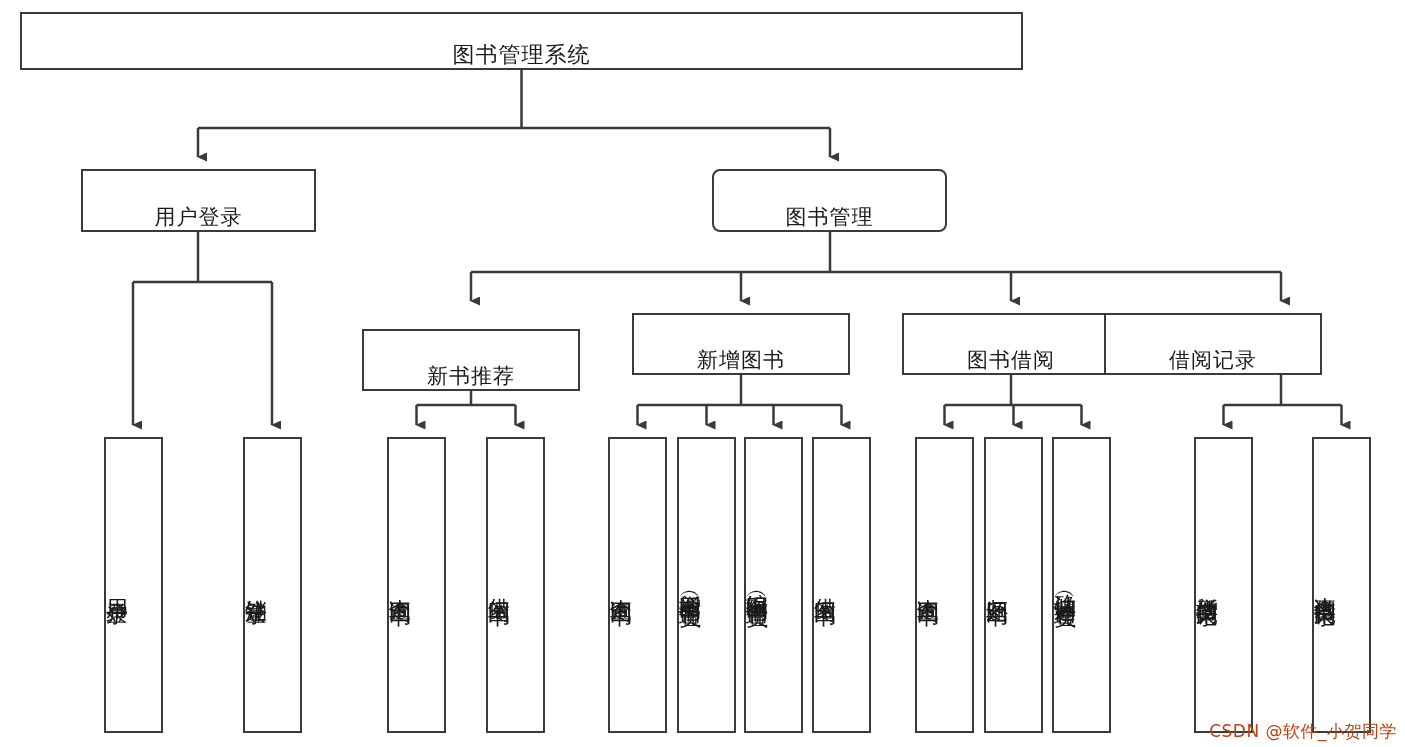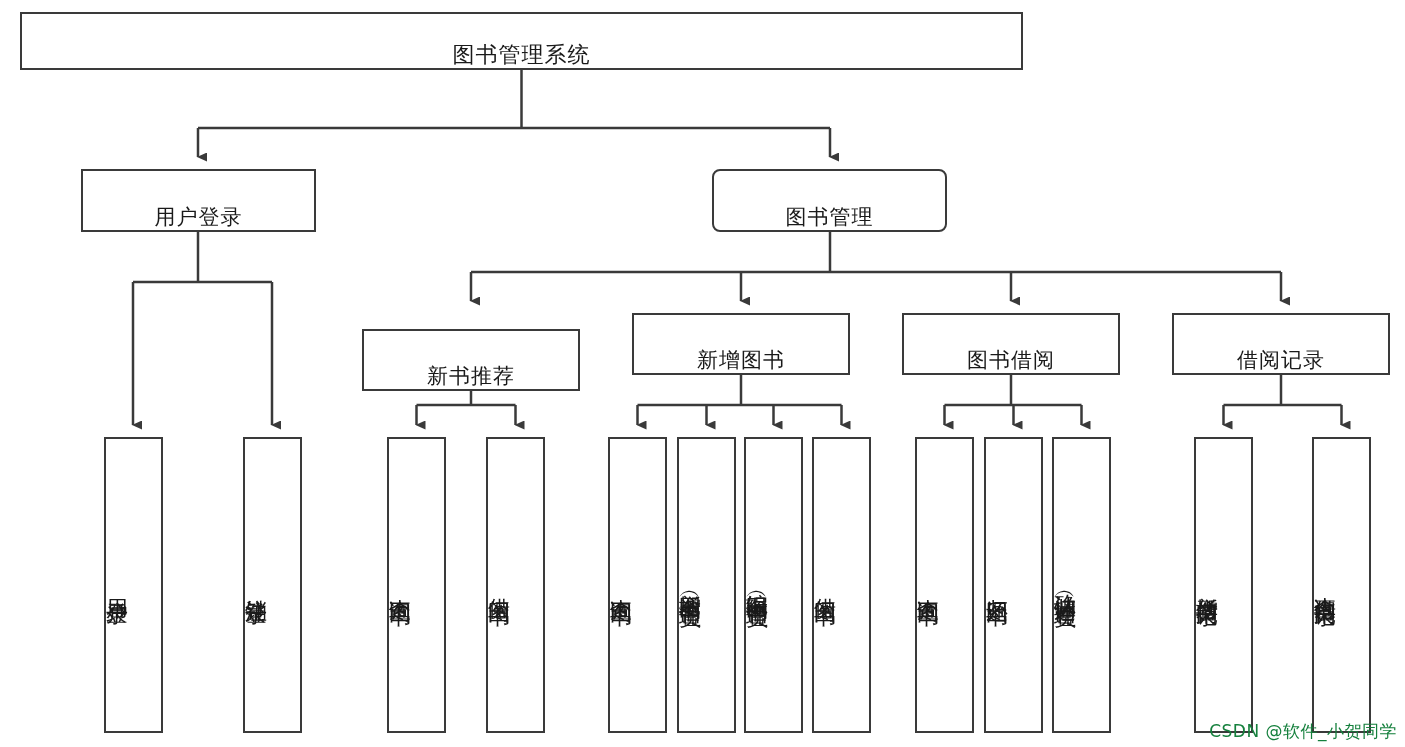--- a/index.html
+++ b/index.html
@@ -55,21 +55,21 @@
     top: 0;
     width: 1405px;
     height: 747px;
     pointer-events: none;
   }
   .watermark {
     position: absolute;
     right: 8px;
     bottom: 4px;
     font-size: 17px;
-    color: #15803d;
+    color: #c2410c;
     letter-spacing: 0.5px;
     white-space: nowrap;
   }
 </style>
 </head>
 <body>
 
 <div id="canvas">
 
   <svg class="links" viewBox="0 0 1405 747">
@@ -135,21 +135,21 @@
 
   <div class="node horiz" style="left:362px; top:313px; width:218px; height:62px;margin-top:16px;">
     <span class="txt">新书推荐</span>
   </div>
   <div class="node horiz" style="left:632px; top:313px; width:218px; height:62px;">
     <span class="txt">新增图书</span>
   </div>
   <div class="node horiz" style="left:902px; top:313px; width:218px; height:62px;">
     <span class="txt">图书借阅</span>
   </div>
-  <div class="node horiz" style="left:1172px; top:313px; width:218px; height:62px;">
+  <div class="node horiz" style="left:1104px; top:313px; width:218px; height:62px;">
     <span class="txt">借阅记录</span>
   </div>
 
   <div class="node vert" style="left:104px; top:437px; width:59px; height:296px;">
     <span class="txt">用户登录</span>
   </div>
   <div class="node vert" style="left:243px; top:437px; width:59px; height:296px;">
     <span class="txt">注销登录</span>
   </div>
   <div class="node vert" style="left:387px; top:437px; width:59px; height:296px;">

